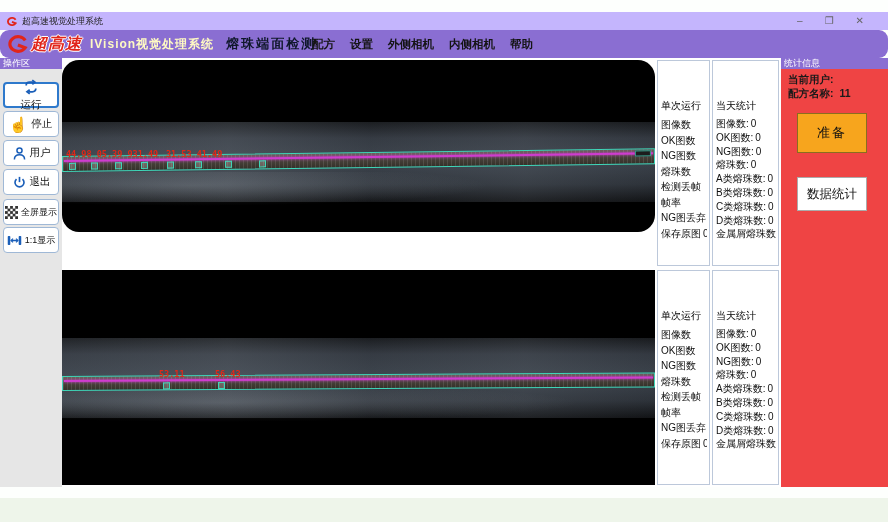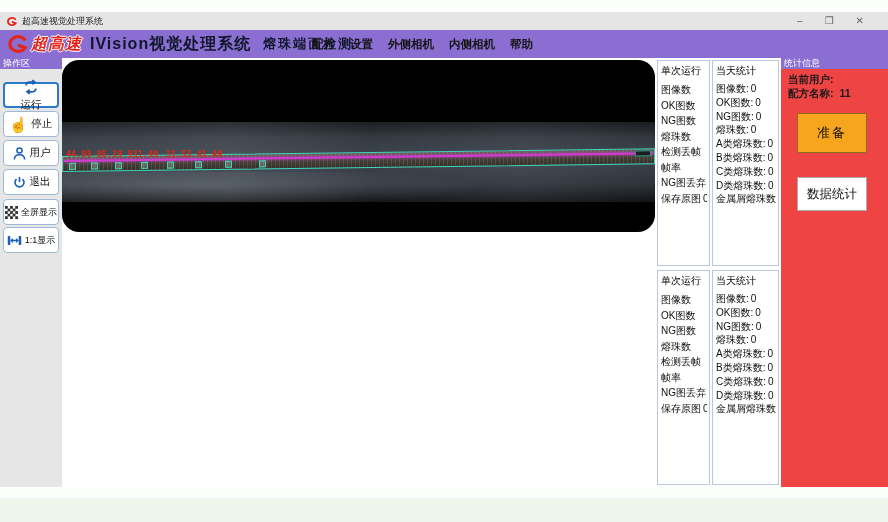--- a/index.html
+++ b/index.html
@@ -2,32 +2,32 @@
 <html><head>
 <meta charset="utf-8">
 <style>
   * { margin:0; padding:0; box-sizing:border-box; }
   html,body { width:888px; height:522px; }
   body { font-family:"Liberation Sans", sans-serif; background:#fdfffd; overflow:hidden; }
   #stage { position:relative; width:888px; height:522px; background:#fdfffd; }
 
   
   .titlebar { position:absolute; left:0; top:12px; width:888px; height:18px;
-    background:#e5e5e5; display:flex; align-items:center; padding:0 6px; }
+    background:#c4b5fd; display:flex; align-items:center; padding:0 6px; }
   .titlebar .tb-title { font-size:9px; color:#222; margin-left:5px; }
   .tb-controls { margin-left:auto; display:flex; gap:22px; padding-right:18px; }
   .tb-controls span { font-size:10px; color:#666; cursor:default; line-height:18px; }
 
   
   .header { position:absolute; left:0; top:30px; width:888px; height:28px;
-    background:#8a6ed2; display:flex; align-items:center; }
+    background:#8a6ed2; display:flex; align-items:center;border-radius:9px; }
   .brand { display:flex; align-items:center; gap:3px; padding-left:6px; }
   .brand-text { font-size:16px; font-weight:bold; font-style:italic; color:#e1251b;
     text-shadow:-1px 0 #fff,1px 0 #fff,0 -1px #fff,0 1px #fff; letter-spacing:1px; }
-  .app-title { color:#0f172a; font-size:16px; font-weight:bold; margin-left:8px; letter-spacing:1px; }
+  .app-title { color:#fef9c3; font-size:12px; font-weight:bold; margin-left:8px; letter-spacing:1px; }
   .app-sub { color:#0f172a; font-size:13px; font-weight:bold; margin-left:12px; letter-spacing:2px; }
   .menu { position:absolute; left:312px; top:0; height:28px; display:flex; align-items:center; gap:15px; }
   .menu span { font-size:11.5px; font-weight:bold; color:#141414; cursor:default; }
   .hdr-right { position:absolute; right:10px; top:1px; text-align:right; font-size:10px; line-height:13px; }
   .hdr-right .lab { color:#f0ecff; }
   .hdr-right .val { color:#ffb428; font-weight:bold; margin-left:4px; }
 
   
   .content-bg { position:absolute; left:0; top:58px; width:888px; height:429px; background:#fff; }
 
@@ -62,21 +62,21 @@
     background:
       repeating-linear-gradient(90deg, rgba(255,255,255,.10) 0 1px, transparent 1px 4px),
       linear-gradient(180deg,#6a6258 0%,#4a443c 40%,#35312a 100%); }
   .magline { position:absolute; left:1px; right:1px; top:3px; height:2px; background:#cf3ccf; box-shadow:0 0 3px #e040e0; }
   .fbox { position:absolute; width:7px; height:7px; top:6px; border:1px solid #3fd6b8; background:rgba(230,230,230,.25); }
   .cap { position:absolute; right:3px; top:1px; width:16px; height:6px; background:#1d1d1d; border:1px solid rgba(63,214,184,.7); }
   .ann { position:absolute; color:#e02818; font-family:"DejaVu Sans Mono", monospace; font-size:8.5px; font-weight:bold; white-space:nowrap; }
 
   
   .statcol { position:absolute; background:#fff; border:1px solid #bcc8da; padding:3px 2px 0 3px; font-size:10px; color:#101010; }
-  .statcol .col-title { font-size:10px; color:#000; margin-bottom:4px; white-space:nowrap; }
+  .statcol .col-title { font-size:10px; color:#000; margin-bottom:4px; white-space:nowrap;margin-top:35px; }
   .srow { white-space:nowrap; overflow:hidden; }
   .col-single .srow { line-height:15.5px; }
   .col-daily .srow { line-height:13.8px; }
   .srow .vl { margin-left:2px; }
 
   
   .info { position:absolute; left:781px; top:58px; width:107px; height:429px; background:#ef4444; }
   .info .panel-head { width:107px; }
   .info-row { position:absolute; left:7px; font-size:10.5px; font-weight:bold; color:#1a1a1a; white-space:nowrap; }
   .info-row .ival { font-weight:bold; margin-left:6px; }
@@ -211,20 +211,33 @@
           <div class="fbox" style="left:132px;"></div>
         <div class="fbox" style="left:162px;"></div>
           <div class="fbox" style="left:196px;"></div>
         <div class="cap"></div>
       </div>
     </div>
     <span class="ann" style="left:4px; top:89px;">44.98 05.39 931.49</span>
     <span class="ann" style="left:104px; top:89px;">31.53 41.49</span>
   </div>
 
+  <div class="cam" id="cam2">
+    <div class="band"></div>
+    <div class="fog"></div>
+    <div class="striprot">
+      <div class="strip">
+        <div class="magline"></div>
+        <div class="fbox" style="left:100px;"></div>
+        <div class="fbox" style="left:155px;"></div>
+      </div>
+    </div>
+    <span class="ann" style="left:97px; top:99px;">53.11</span>
+    <span class="ann" style="left:153px; top:99px;">56.43</span>
+  </div>
 
   <div class="statcol col-single" style="left:657px; top:60px; width:53px; height:206px;">
     <div class="col-title">单次运行</div>
     <div>
 
     <div class="srow"><span class="lb">图像数</span><span class="vl"></span></div>
         <div class="srow"><span class="lb">OK图数</span><span class="vl"></span></div>
         <div class="srow"><span class="lb">NG图数</span><span class="vl"></span></div>
         <div class="srow"><span class="lb">熔珠数</span><span class="vl"></span></div>
         <div class="srow"><span class="lb">检测丢帧</span><span class="vl"></span></div>

